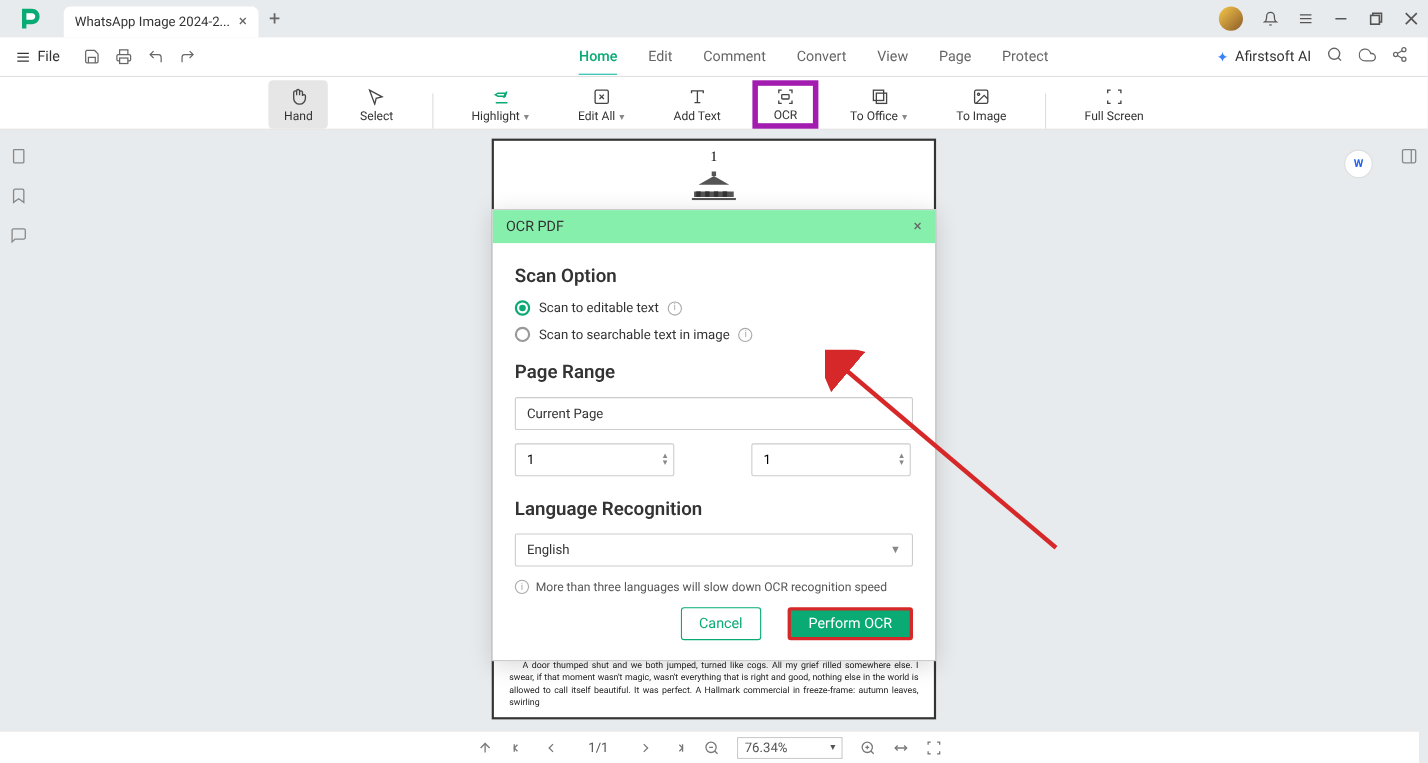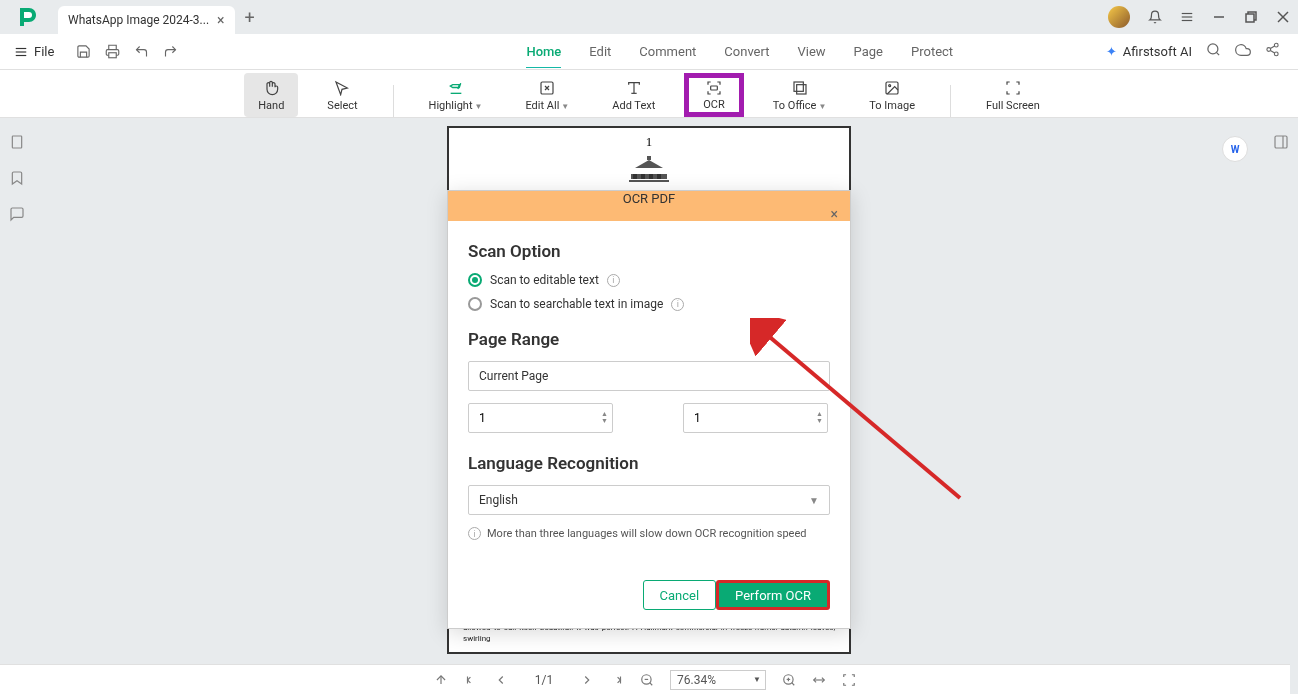--- a/index.html
+++ b/index.html
@@ -40,36 +40,36 @@
 .left-rail span, .right-rail span { cursor:pointer; }
 .right-rail { position:absolute; right:0; top:0; width:34px; display:flex; flex-direction:column; gap:16px; padding-top:16px; align-items:center; color:#888; }
 .float-badge { position:absolute; right:50px; top:18px; width:26px; height:26px; border-radius:50%; background:#fff; border:1px solid #ddd; display:flex; align-items:center; justify-content:center; font-size:10px; font-weight:bold; color:#2563eb; }
 
 .doc { position:absolute; left:50%; transform:translateX(-50%); top:8px; width:404px; height:528px; background:#fff; border:2px solid #333; }
 .doc-page-num { text-align:center; font-family:serif; font-size:13px; padding-top:6px; }
 .doc-img { display:flex; justify-content:center; margin-top:4px; }
 .doc-text { position:absolute; bottom:8px; left:14px; right:14px; font-family:Georgia,serif; font-size:8px; line-height:1.4; color:#222; text-align:justify; }
 
 .dialog { position:absolute; left:447px; top:72px; width:404px; background:#fff; border:1px solid #ccc; box-shadow:0 4px 20px rgba(0,0,0,.15); }
-.dialog-header { height:30px; background:#fdba74; display:flex; align-items:center; padding:0 12px; font-size:13px; color:#333;flex-direction:column; }
+.dialog-header { height:30px; background:#86efac; display:flex; align-items:center; padding:0 12px; font-size:13px; color:#333; }
 .dialog-close { margin-left:auto; cursor:pointer; color:#666; font-size:14px; }
 .dialog-body { padding:20px 20px 18px; }
 .sect-title { font-size:17px; font-weight:600; color:#333; margin-bottom:12px; }
 .radio-row { display:flex; align-items:center; gap:8px; font-size:12px; color:#333; margin-bottom:10px;text-align:right; }
 .radio { width:14px; height:14px; border-radius:50%; border:2px solid #999; display:inline-block; position:relative; }
 .radio.checked { border-color:#09aa74; }
 .radio.checked::after { content:""; position:absolute; inset:2px; background:#09aa74; border-radius:50%; }
 .info-icon { width:13px; height:13px; border:1px solid #aaa; border-radius:50%; display:inline-flex; align-items:center; justify-content:center; font-size:9px; color:#aaa; }
 .select-box { width:100%; height:30px; border:1px solid #ccc; border-radius:2px; padding:0 10px; font-size:12px; color:#333; display:flex; align-items:center; margin-bottom:12px; position:relative; }
 .select-box .caret { position:absolute; right:10px; color:#888; font-size:10px; }
 .num-row { display:flex; gap:70px; margin-bottom:20px; }
 .num-input { width:145px; height:30px; border:1px solid #ccc; border-radius:2px; padding:0 10px; font-size:12px; display:flex; align-items:center; position:relative; }
 .spinner { position:absolute; right:4px; display:flex; flex-direction:column; font-size:7px; color:#888; line-height:1; }
 .hint { font-size:11px; color:#555; display:flex; align-items:center; gap:6px; margin-top:8px; }
-.dialog-footer { display:flex; justify-content:flex-end; gap:0; margin-top:40px; }
+.dialog-footer { display:flex; justify-content:flex-end; gap:24px; margin-top:12px; }
 .btn { height:30px; padding:0 16px; border-radius:3px; font-size:13px; cursor:pointer; display:flex; align-items:center; }
 .btn-cancel { border:1px solid #09aa74; color:#09aa74; background:#fff; }
 .btn-primary { background:#09aa74; color:#fff; border:3px solid #d62828; }
 
 .arrow-annot { position:absolute; left:750px; top:200px; pointer-events:none; }
 
 .statusbar { position:absolute; bottom:0; left:0; right:8px; height:30px; background:#fff; border-top:1px solid #e0e0e0; display:flex; align-items:center; justify-content:center; gap:16px; font-size:12px; color:#555; }
 .zoom-box { width:96px; height:20px; border:1px solid #ccc; display:flex; align-items:center; padding:0 6px; position:relative; }
 .zoom-box .caret { position:absolute; right:4px; font-size:8px; }
 .sb-icon { cursor:pointer; color:#777; display:inline-flex; }
@@ -78,21 +78,21 @@
 <body>
 
 <div class="titlebar">
   <div class="logo">
     <svg viewBox="0 0 24 24">
         <path fill="#09aa74" d="M4 3h9c4 0 7 3 7 7s-3 7-7 7H8v4H4V3z"></path>
         <path fill="#fff" d="M8 7v6h5c2 0 3-1.3 3-3s-1-3-3-3H8z"></path>
       </svg>
   </div>
   <div class="tab">
-    <span>WhatsApp Image 2024-3...</span>
+    <span>WhatsApp Image 2024-2...</span>
     <span class="tab-close">×</span>
   </div>
   <span class="new-tab">+</span>
   <div class="titlebar-right">
     <span class="user-badge"></span>
     <span class="win-btn">
         <svg width="14" height="14" viewBox="0 0 24 24" fill="none" stroke="currentColor" stroke-width="2">
           <path d="M18 8a6 6 0 10-12 0c0 7-3 9-3 9h18s-3-2-3-9M13.7 21a2 2 0 01-3.4 0"></path>
         </svg>
       </span>

